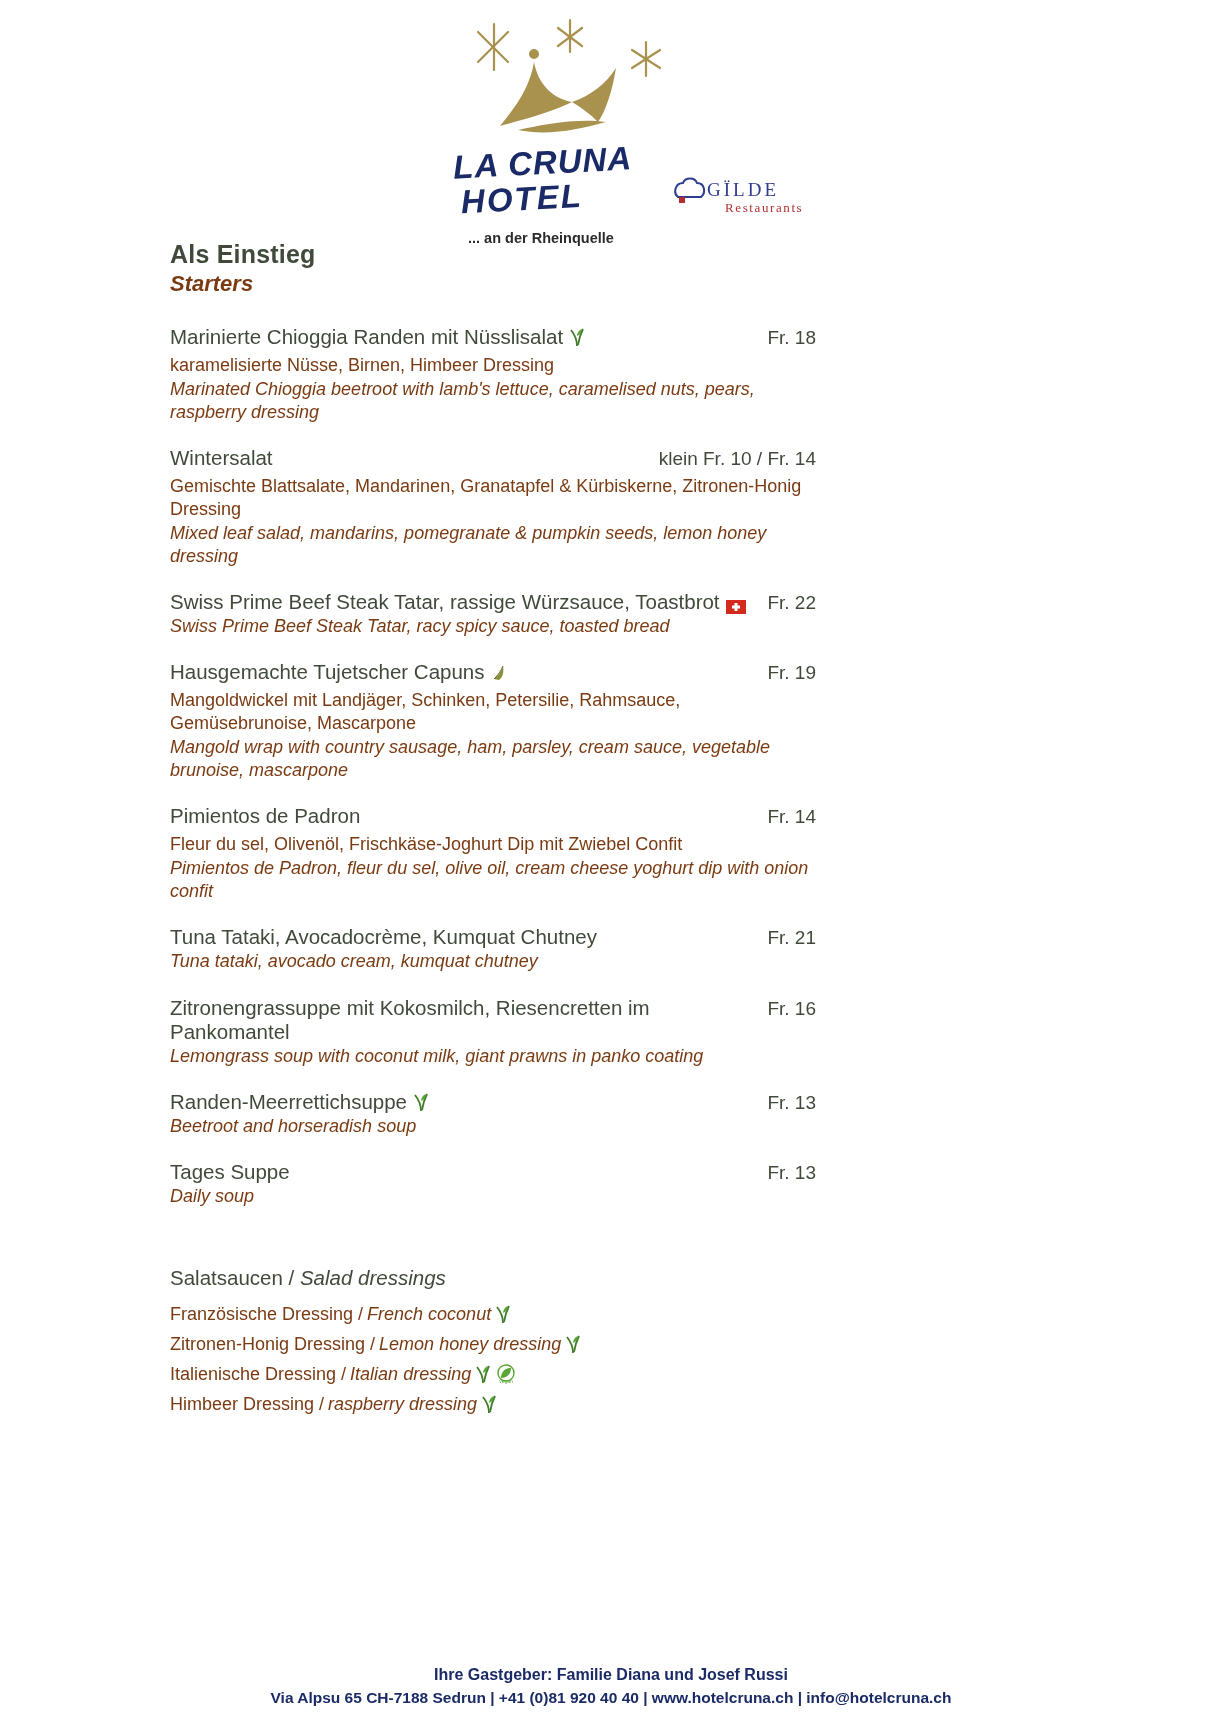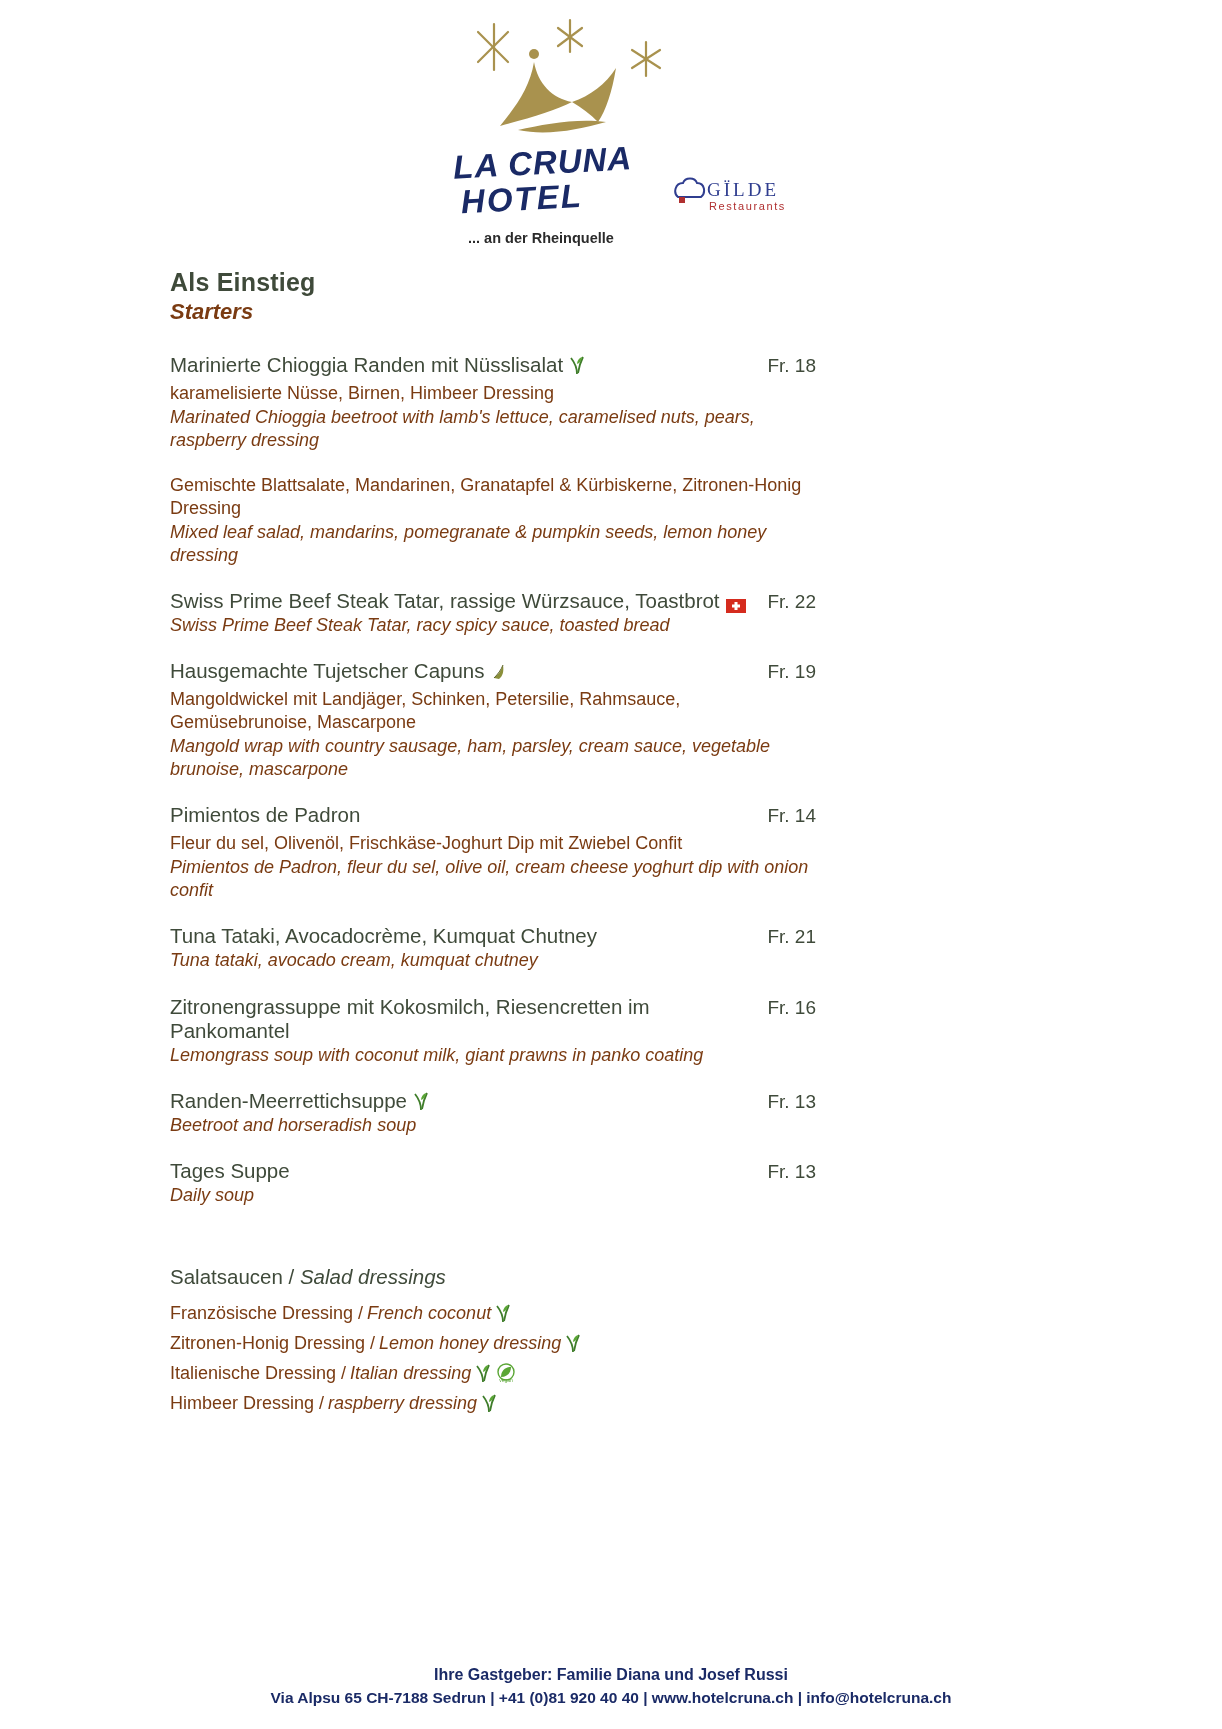--- a/index.html
+++ b/index.html
@@ -70,33 +70,33 @@
     position: absolute;
     left: 34px;
     top: 6px;
     font-size: 19px;
     letter-spacing: 3px;
     color: #2f3d8f;
     font-family: "Liberation Serif", serif;
   }
   .gilde-sub {
     position: absolute;
-    left: 36px;
+    left: 52px;
     top: 27px;
-    font-size: 11px;
+    font-size: 13px;
     letter-spacing: 1.6px;
     color: #b03030;
-    font-family: Liberation Sans, sans-serif;
+    font-family: Liberation Serif, serif;
   }
 
   
   .content {
     position: absolute;
     left: 0;
-    top: 268px;
+    top: 240px;
     width: 986px;
   }
   .section-head {
     margin-left: 170px;
   }
   .section-title {
     font-size: 25px;
     color: #3f4a3a;
     font-weight: 600;
     letter-spacing: .2px;
@@ -280,20 +280,26 @@
                 <path d="M14 2 C12 6, 10 12, 9 18" stroke="#3f7d2a" stroke-width="1.8" fill="none"></path>
                 <path d="M13 2 C10 3, 8 6, 8 9 C11 8, 13 5, 13 2 Z" fill="#5aa635"></path>
               </svg></span>
           </div>
           <div class="item-price">Fr. 18</div>
         </div>
         <div class="desc-de">karamelisierte Nüsse, Birnen, Himbeer Dressing</div>
         <div class="desc-en">Marinated Chioggia beetroot with lamb's lettuce, caramelised nuts, pears, raspberry dressing</div>
       </div>
       <div class="item">
+        <div class="item-row">
+          <div class="item-name">
+            <span>Wintersalat</span>
+          </div>
+          <div class="item-price">klein Fr. 10 / Fr. 14</div>
+        </div>
         <div class="desc-de">Gemischte Blattsalate, Mandarinen, Granatapfel &amp; Kürbiskerne, Zitronen-Honig Dressing</div>
         <div class="desc-en">Mixed leaf salad, mandarins, pomegranate &amp; pumpkin seeds, lemon honey dressing</div>
       </div>
       <div class="item">
         <div class="item-row">
           <div class="item-name">
             <span>Swiss Prime Beef Steak Tatar, rassige Würzsauce, Toastbrot</span>
             <span class="flag-icon"><svg width="20" height="14" viewBox="0 0 20 14">
                 <rect x="0" y="0" width="20" height="14" fill="#d52b1e"></rect>
                 <rect x="8.5" y="3" width="3" height="8" fill="#ffffff"></rect>

